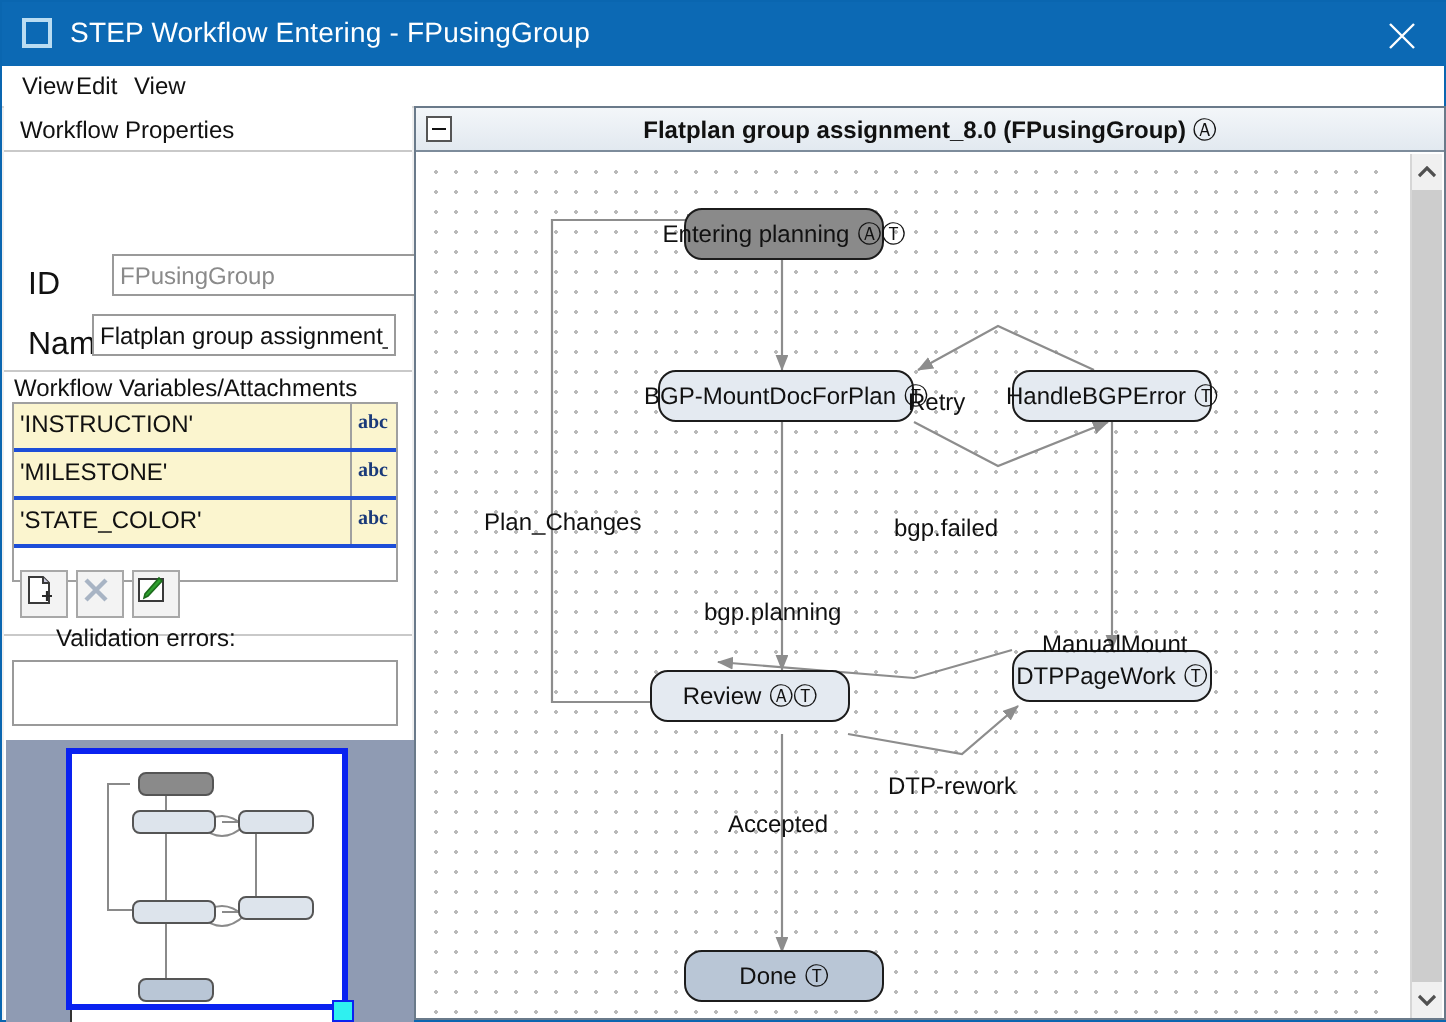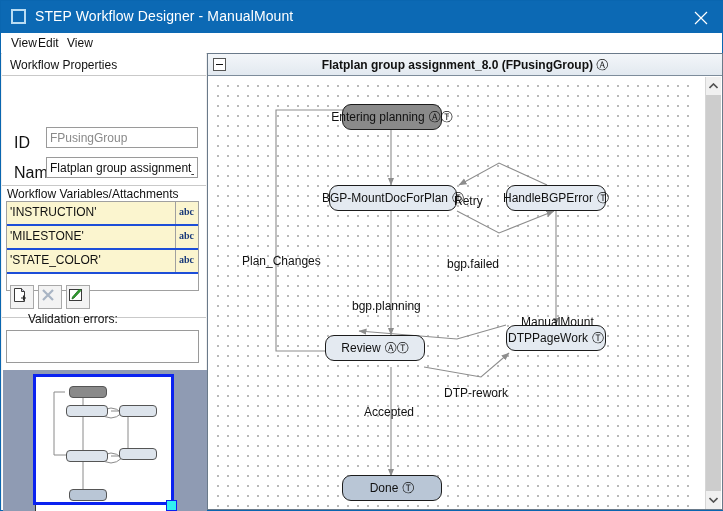--- a/index.html
+++ b/index.html
@@ -100,41 +100,41 @@
 
   svg.edges{position:absolute;left:0;top:0;width:481px;height:432px;overflow:visible;}
 </style>
 </head>
 <body>
 
 <div id="app">
 
   <div class="titlebar">
     <div class="tb-icon"></div>
-    <div class="tb-text">STEP Workflow Designer - ManualMount</div>
+    <div class="tb-text">STEP Workflow Entering - FPusingGroup</div>
     <div class="tb-close">
       <svg width="14" height="14" viewBox="0 0 14 14">
         <path d="M1,1 L13,13 M13,1 L1,13" stroke="#ffffff" stroke-width="1.2" fill="none"></path>
       </svg>
     </div>
   </div>
 
   <div class="menubar">
     <div class="menu-item" style="left:6px">View</div>
     <div class="menu-item" style="left:33px">Edit</div>
     <div class="menu-item" style="left:62px">View</div>
   </div>
 
   <div class="leftpanel">
 
     <div class="sec-title" style="left:8px;top:5px">Workflow Properties</div>
     <div class="hrule" style="left:0;top:22px;width:204px"></div>
 
     <div class="lbl" style="left:12px;top:81px">ID</div>
-    <input class="txtinput readonly" style="left: 44px; top: 74px; width: 152px;" readonly="" value="FPusingGroup">
+    <input class="txtinput readonly" style="left: 54px; top: 74px; width: 152px;" readonly="" value="FPusingGroup">
 
     <div class="lbl" style="left:12px;top:111px">Name</div>
     <input class="txtinput" style="left: 44px; top: 104px; width: 152px;" value="Flatplan group assignment_8">
 
     <div class="hrule" style="left:0;top:132px;width:204px"></div>
     <div class="sec-title" style="left:5px;top:134px">Workflow Variables/Attachments</div>
 
     <div class="vartable">
       <div class="varrow">
         <span class="varname">'INSTRUCTION'</span>

